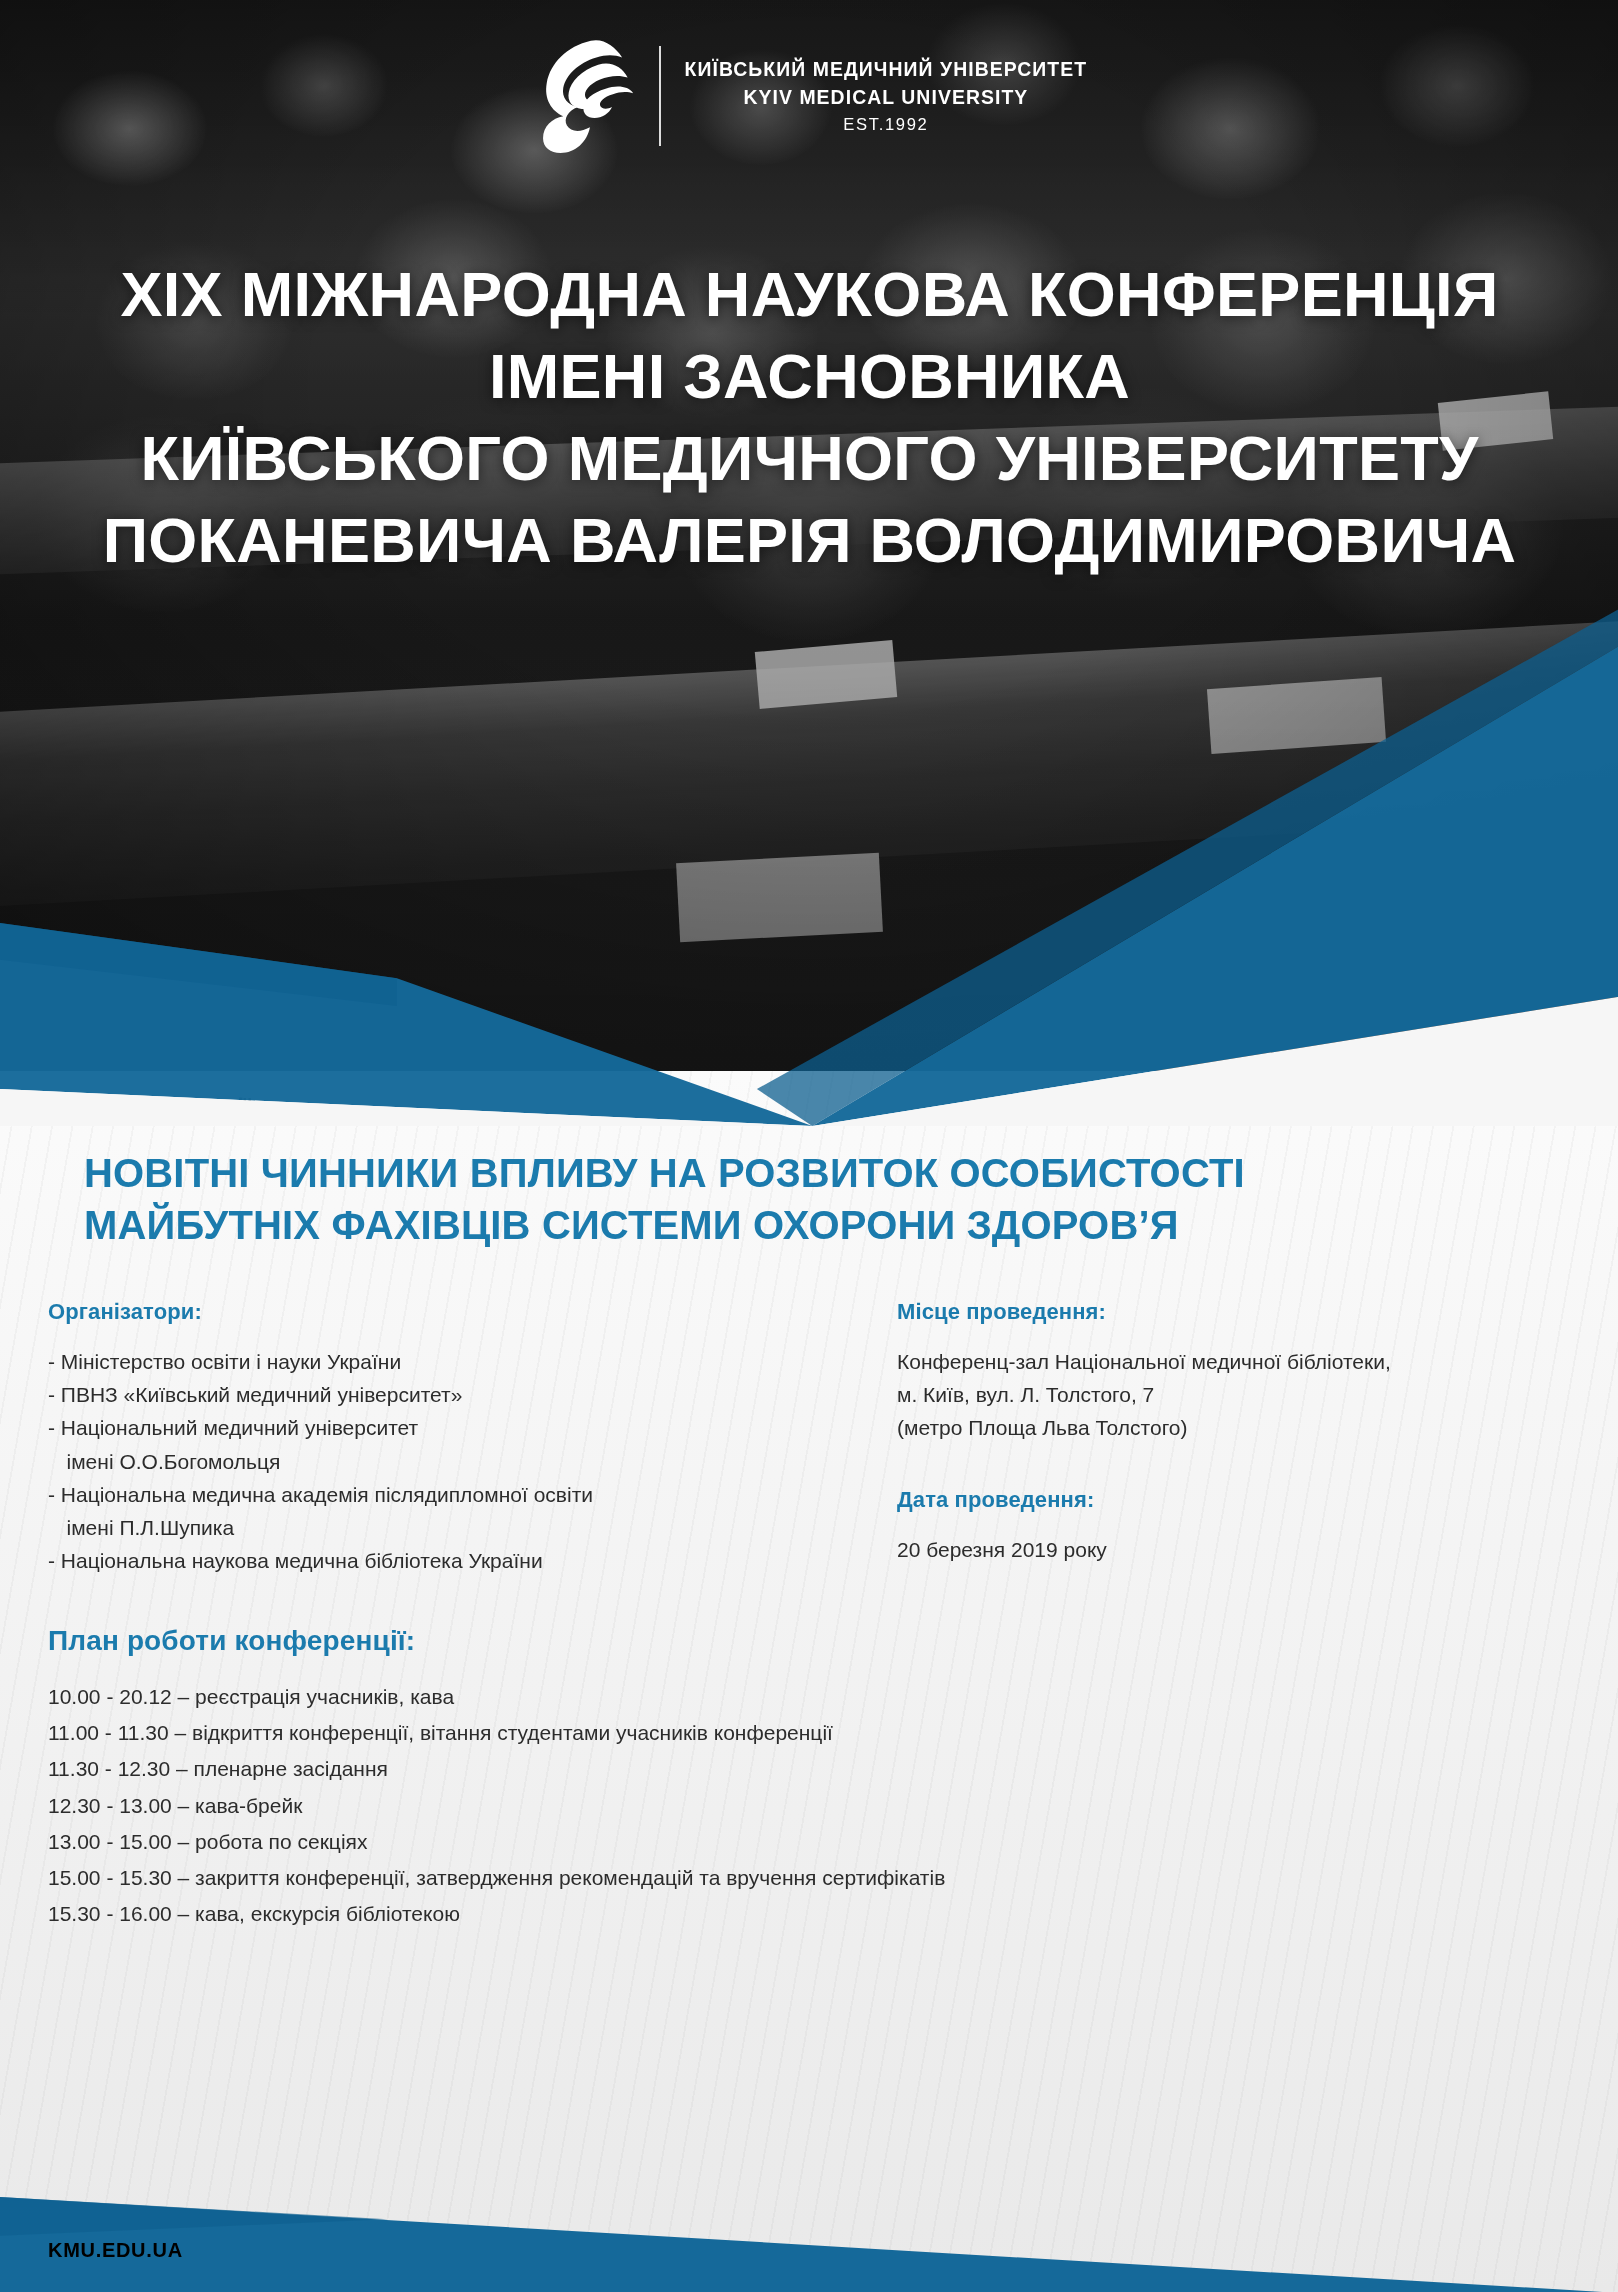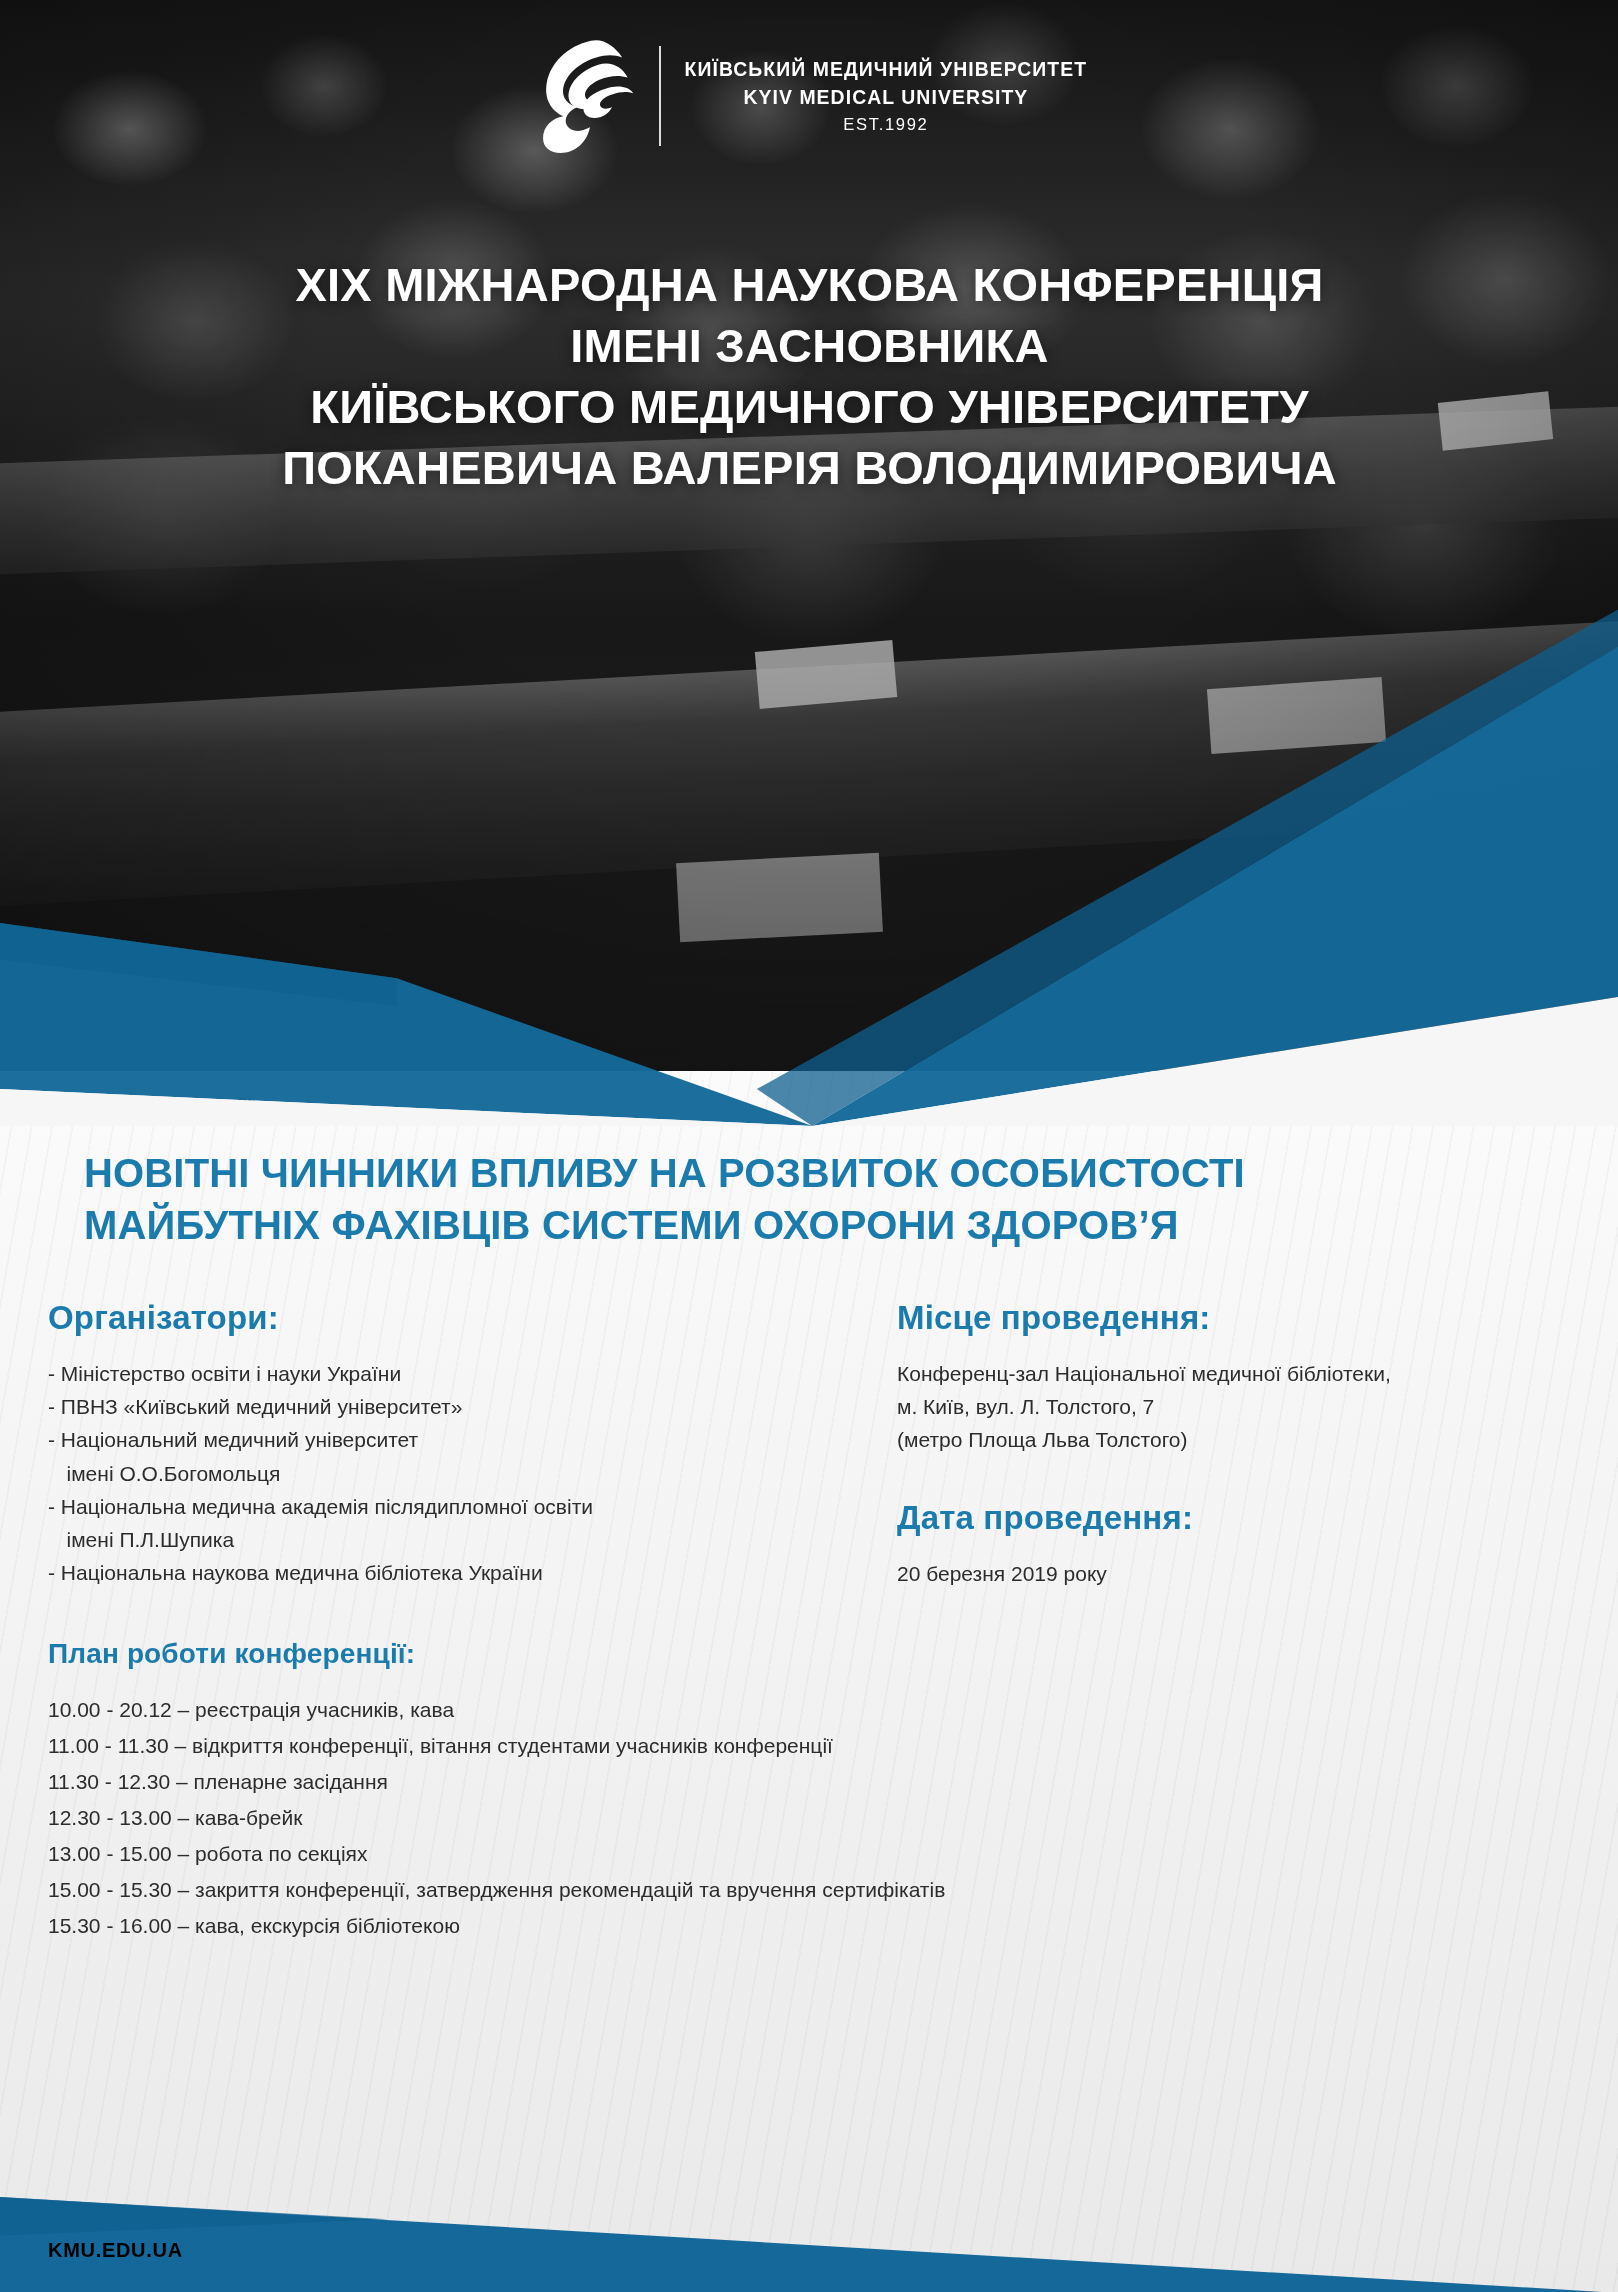--- a/index.html
+++ b/index.html
@@ -112,21 +112,21 @@
   .logo-text .l3 { font-size: 16.6px; font-weight: 400; letter-spacing: .10em; margin-top: 1.8px; }
 
   
   .headline {
     position: absolute;
     left: 0; right: 0; top: 254px;
     z-index: 6;
     text-align: center;
     color: #ffffff;
     font-weight: 800;
-    font-size: 47px;
+    font-size: 63px;
     line-height: 1.30;
     letter-spacing: .005em;
     text-shadow: 0 1.8px 13px rgba(0,0,0,0.55);
     padding: 0 83px;
   }
   .headline div { white-space: nowrap; }
 
   
   .chev-svg {
     position: absolute;
@@ -171,21 +171,21 @@
   .cols {
     display: flex;
     margin-top: 48px;
   }
   .col-left { width: 812px; }
   .col-right { width: 683px; padding-left: 37px; }
 
   .sec-head {
     color: #1b7bad;
     font-weight: 800;
-    font-size: 33px;
+    font-size: 22px;
     margin-bottom: 20px;
     letter-spacing: .005em;
   }
   .sec-head.second { margin-top: 42px; }
   .plain {
     color: #2c2c2c;
     font-size: 21px;
     line-height: 1.58;
   }
   .plain .indent { padding-left: 18.5px; display: block; }

